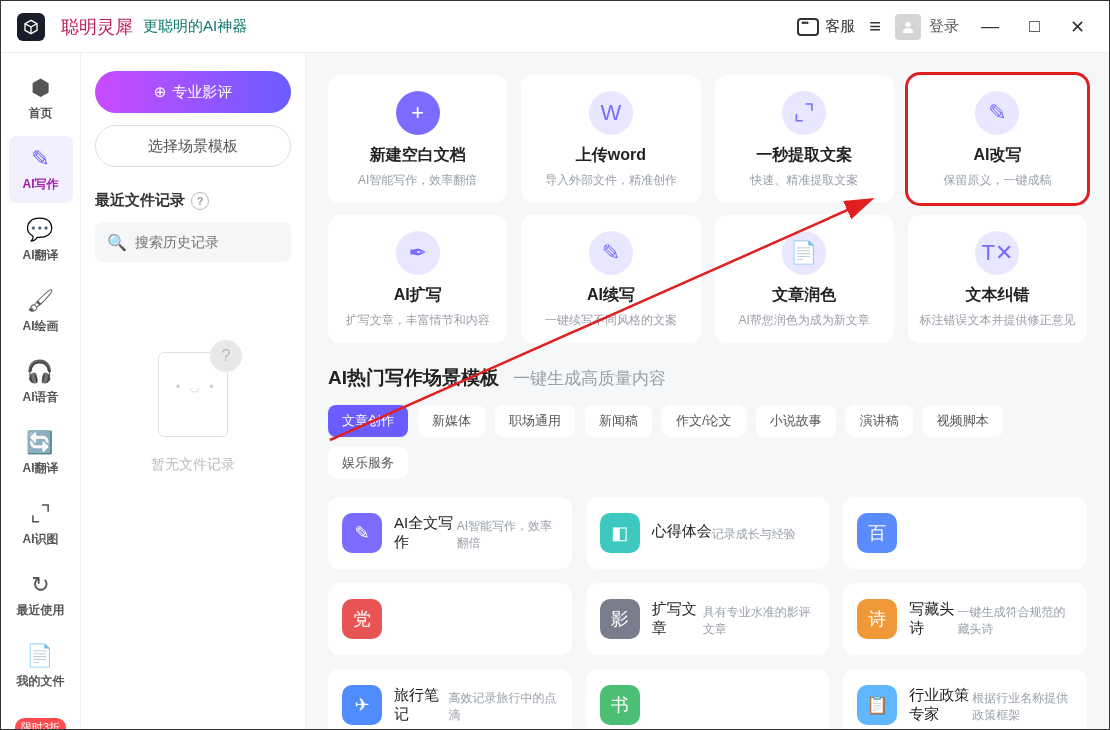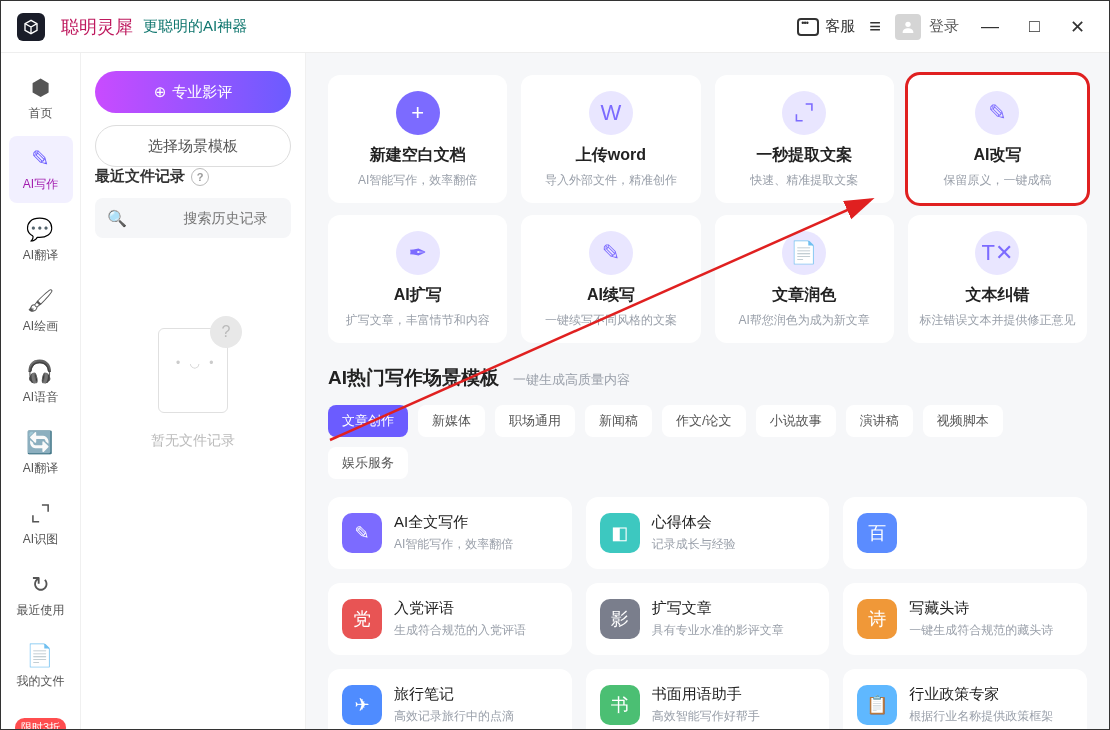--- a/index.html
+++ b/index.html
@@ -23,66 +23,66 @@
 
 
 .body-wrap { display: flex; height: 678px; }
 
 
 .leftnav { width: 80px; background: #fff; display: flex; flex-direction: column; align-items: center; padding-top: 12px; border-right: 1px solid #f0f0f0; }
 .leftnav-item { width: 64px; display: flex; flex-direction: column; align-items: center; padding: 10px 0; cursor: pointer; border-radius: 8px; margin-bottom: 4px; }
 .leftnav-item.active { background: #f2f0ff; }
 .leftnav-item .nav-icon { font-size: 22px; color: #555; }
 .leftnav-item.active .nav-icon { color: #6b5cff; }
-.leftnav-item .nav-label { font-size: 12px; color: #555; margin-top: 4px; }
+.leftnav-item .nav-label { font-size: 12px; color: #555; margin-top: 4px; font-weight: bold; }
 .leftnav-item.active .nav-label { color: #a21caf; }
 .leftnav-gap { flex: 1; }
 .vip-badge { background: #ff4d4f; color: #fff; font-size: 11px; padding: 2px 6px; border-radius: 10px; position: relative; top: 4px; }
 
 
 .col2 { width: 225px; background: #fff; border-right: 1px solid #f0f0f0; padding: 18px 14px; display: flex; flex-direction: column; }
 .btn-primary { background: linear-gradient(90deg, #c94bff, #6b5cff); color: #fff; border: none; border-radius: 22px; height: 42px; font-size: 15px; font-weight: 500; cursor: pointer; display: flex; align-items: center; justify-content: center; gap: 6px; }
 .btn-outline { background: #fff; color: #555; border: 1px solid #ddd; border-radius: 22px; height: 42px; font-size: 15px; font-weight: 500; cursor: pointer; margin-top: 12px; }
-.recent-header { display: flex; align-items: flex-end; gap: 6px; font-size: 15px; font-weight: 600; color: #333; }
+.recent-header { display: flex; align-items: flex-end; gap: 6px; margin-top: 24px; font-size: 15px; font-weight: 600; color: #333; }
 .recent-q { width: 18px; height: 18px; border: 1px solid #bbb; border-radius: 50%; display: flex; align-items: center; justify-content: center; font-size: 11px; color: #999; }
 .search-box { margin-top: 12px; background: #f5f6f8; border-radius: 8px; height: 40px; display: flex; align-items: center; padding: 0 12px; gap: 8px; }
-.search-box input { border: none; background: transparent; outline: none; flex: 1; font-size: 14px; color: #333; text-align: center; }
+.search-box input { border: none; background: transparent; outline: none; flex: 1; font-size: 14px; color: #333; }
 .empty-illust { margin-top: 80px; display: flex; flex-direction: column; align-items: center; color: #bbb; }
 .illust-box { width: 90px; height: 100px; position: relative; }
 .illust-sheet { position: absolute; width: 70px; height: 85px; background: #fff; border: 1px solid #e0e0e0; border-radius: 6px; top: 10px; left: 10px; }
 .illust-q { position: absolute; width: 32px; height: 32px; background: #e8e8e8; border-radius: 50%; top: -2px; right: -4px; display: flex; align-items: center; justify-content: center; color: #bbb; font-size: 16px; }
 .illust-face { position: absolute; top: 38px; left: 28px; font-size: 12px; color: #ccc; letter-spacing: 3px; }
 .empty-text { font-size: 14px; margin-top: 14px; }
 
 
 .main { flex: 1; padding: 22px 22px 10px 22px; overflow-y: auto; background: #f6f7f9; }
 .card-grid { display: grid; grid-template-columns: repeat(4, 1fr); gap: 14px; margin-bottom: 12px; }
 .tool-card { background: #fff; border-radius: 12px; padding: 16px 10px 14px; display: flex; flex-direction: column; align-items: center; cursor: pointer; text-align: center; }
 .tool-card.highlighted { outline: 3px solid #e02020; }
 .tool-icon { width: 44px; height: 44px; border-radius: 50%; display: flex; align-items: center; justify-content: center; font-size: 22px; color: #fff; margin-bottom: 10px; }
 .ic-purple { background: #7c6bff; }
 .ic-lpurple { background: #e9e6ff; color: #7c6bff; }
 .tool-title { font-size: 16px; font-weight: 600; color: #222; }
 .tool-desc { font-size: 12px; color: #9aa0aa; margin-top: 6px; line-height: 1.4; }
 
 .section-header { display: flex; align-items: baseline; gap: 14px; margin-top: 22px; }
 .section-title { font-size: 19px; font-weight: 700; color: #222; }
-.section-sub { font-size: 13px; color: #9aa0aa; }
+.section-sub { font-size: 17px; color: #9aa0aa; }
 
 .tablist { display: flex; gap: 10px; margin-top: 14px; flex-wrap: wrap; }
 .tab { background: #fff; color: #555; font-size: 13px; padding: 7px 14px; border-radius: 8px; cursor: pointer; }
 .tab.active { background: #6b5cff; color: #fff; }
 
 .template-grid { display: grid; grid-template-columns: repeat(3, 1fr); gap: 14px; margin-top: 18px; }
 .template-card { background: #fff; border-radius: 12px; padding: 16px 14px; display: flex; align-items: center; gap: 12px; cursor: pointer; }
 .template-icon { width: 40px; height: 40px; border-radius: 10px; display: flex; align-items: center; justify-content: center; font-size: 18px; color: #fff; flex-shrink: 0; }
 .bg-purple{background:#7c6bff;} .bg-teal{background:#3dc8c0;} .bg-blue{background:#5b8cff;}
 .bg-red{background:#e85454;} .bg-gray{background:#7a7e8c;} .bg-orange{background:#f09838;}
 .bg-blue2{background:#4f8cff;} .bg-green{background:#4bbf73;} .bg-sky{background:#5fb8ff;}
-.template-text { display: flex; flex-direction: column; }
+.template-text { display: flex; flex-direction: row; }
 .template-title { font-size: 15px; font-weight: 500; color: #222; }
 .template-desc { font-size: 12px; color: #9aa0aa; margin-top: 4px; }
 
 
 .arrow-svg { position: absolute; pointer-events: none; }
 </style>
 </head>
 <body>
 
 <div class="titlebar">
@@ -258,24 +258,20 @@
     <div class="template-text">
       <div class="template-title">心得体会</div>
       <div class="template-desc">记录成长与经验</div>
     </div>
         </div>
         <div class="template-card">
           <div class="template-icon bg-blue">百</div>
         </div>
         <div class="template-card">
           <div class="template-icon bg-red">党</div>
-    <div class="template-text">
-      <div class="template-title">入党评语</div>
-      <div class="template-desc">生成符合规范的入党评语</div>
-    </div>
         </div>
         <div class="template-card">
           <div class="template-icon bg-gray">影</div>
     <div class="template-text">
       <div class="template-title">扩写文章</div>
       <div class="template-desc">具有专业水准的影评文章</div>
     </div>
         </div>
         <div class="template-card">
           <div class="template-icon bg-orange">诗</div>
@@ -286,24 +282,20 @@
         </div>
         <div class="template-card">
           <div class="template-icon bg-blue2">✈</div>
     <div class="template-text">
       <div class="template-title">旅行笔记</div>
       <div class="template-desc">高效记录旅行中的点滴</div>
     </div>
         </div>
         <div class="template-card">
           <div class="template-icon bg-green">书</div>
-    <div class="template-text">
-      <div class="template-title">书面用语助手</div>
-      <div class="template-desc">高效智能写作好帮手</div>
-    </div>
         </div>
         <div class="template-card">
           <div class="template-icon bg-sky">📋</div>
     <div class="template-text">
       <div class="template-title">行业政策专家</div>
       <div class="template-desc">根据行业名称提供政策框架</div>
     </div>
         </div>
       </div>
   </div>

